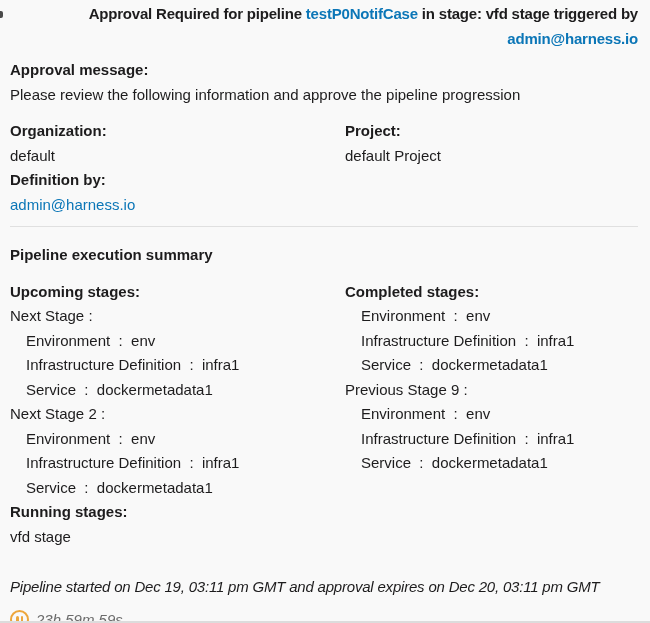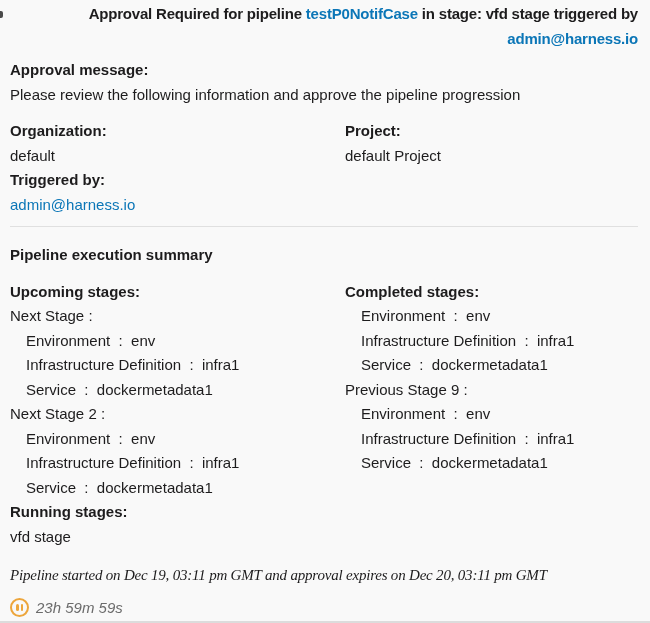--- a/index.html
+++ b/index.html
@@ -19,21 +19,21 @@
   .b{font-weight:700;}
   a{color:var(--link);text-decoration:none;cursor:pointer;}
   .heading{margin:0;font-weight:700;letter-spacing:-0.2px;text-align:right;}
   .heading a{font-weight:700;}
   .section-approval{margin-top:7px;}
   .fields-grid{display:grid;grid-template-columns:335px 1fr;margin-top:12px;}
   .divider{border:none;border-top:1px solid var(--divider);margin:9px 0 16px 0;}
   .summary-title{font-weight:700;}
   .stages-grid{display:grid;grid-template-columns:335px 1fr;margin-top:12px;}
   .stage-line{padding-left:16px;white-space:pre-wrap;}
-  .footer-note{font-style:italic;margin-top:14px;letter-spacing:-0.2px;white-space:nowrap;font-family:Liberation Serif, serif;}
+  .footer-note{font-style:italic;margin-top:26px;letter-spacing:-0.2px;white-space:nowrap;}
   .timer-row{margin-top:8px;display:flex;align-items:center;gap:7px;color:var(--muted);font-style:italic;}
   .pause-icon{
     width:19px;height:19px;border-radius:50%;flex:0 0 auto;
     border:2.5px solid var(--timer);
     display:flex;align-items:center;justify-content:center;gap:2px;
   }
   .pause-icon i{display:block;width:2.5px;height:7px;background:var(--timer);border-radius:1.5px;}
   .corner-fragment{position:absolute;left:0;top:11px;width:3px;height:7px;background:#4a4a4a;border-radius:0 2px 2px 0;}
   .bottom-edge{position:absolute;left:0;bottom:0;width:650px;height:2px;background:#dcdcdc;}
 </style>
@@ -53,21 +53,21 @@
   <div class="fields-grid">
     <div style="grid-column:2;grid-row:1;">
       <div class="b">Project:</div>
       <div>default Project</div>
     </div>
     <div style="grid-column:1;grid-row:1;">
       <div class="b">Organization:</div>
       <div>default</div>
     </div>
     <div style="grid-column:1;grid-row:2;">
-      <div class="b">Triggered by:</div>
+      <div class="b">Definition by:</div>
       <div><a>admin@harness.io</a></div>
     </div>
   </div>
 
   <hr class="divider">
 
   <div class="summary-title">Pipeline execution summary</div>
 
   <div class="stages-grid">
     <div>

